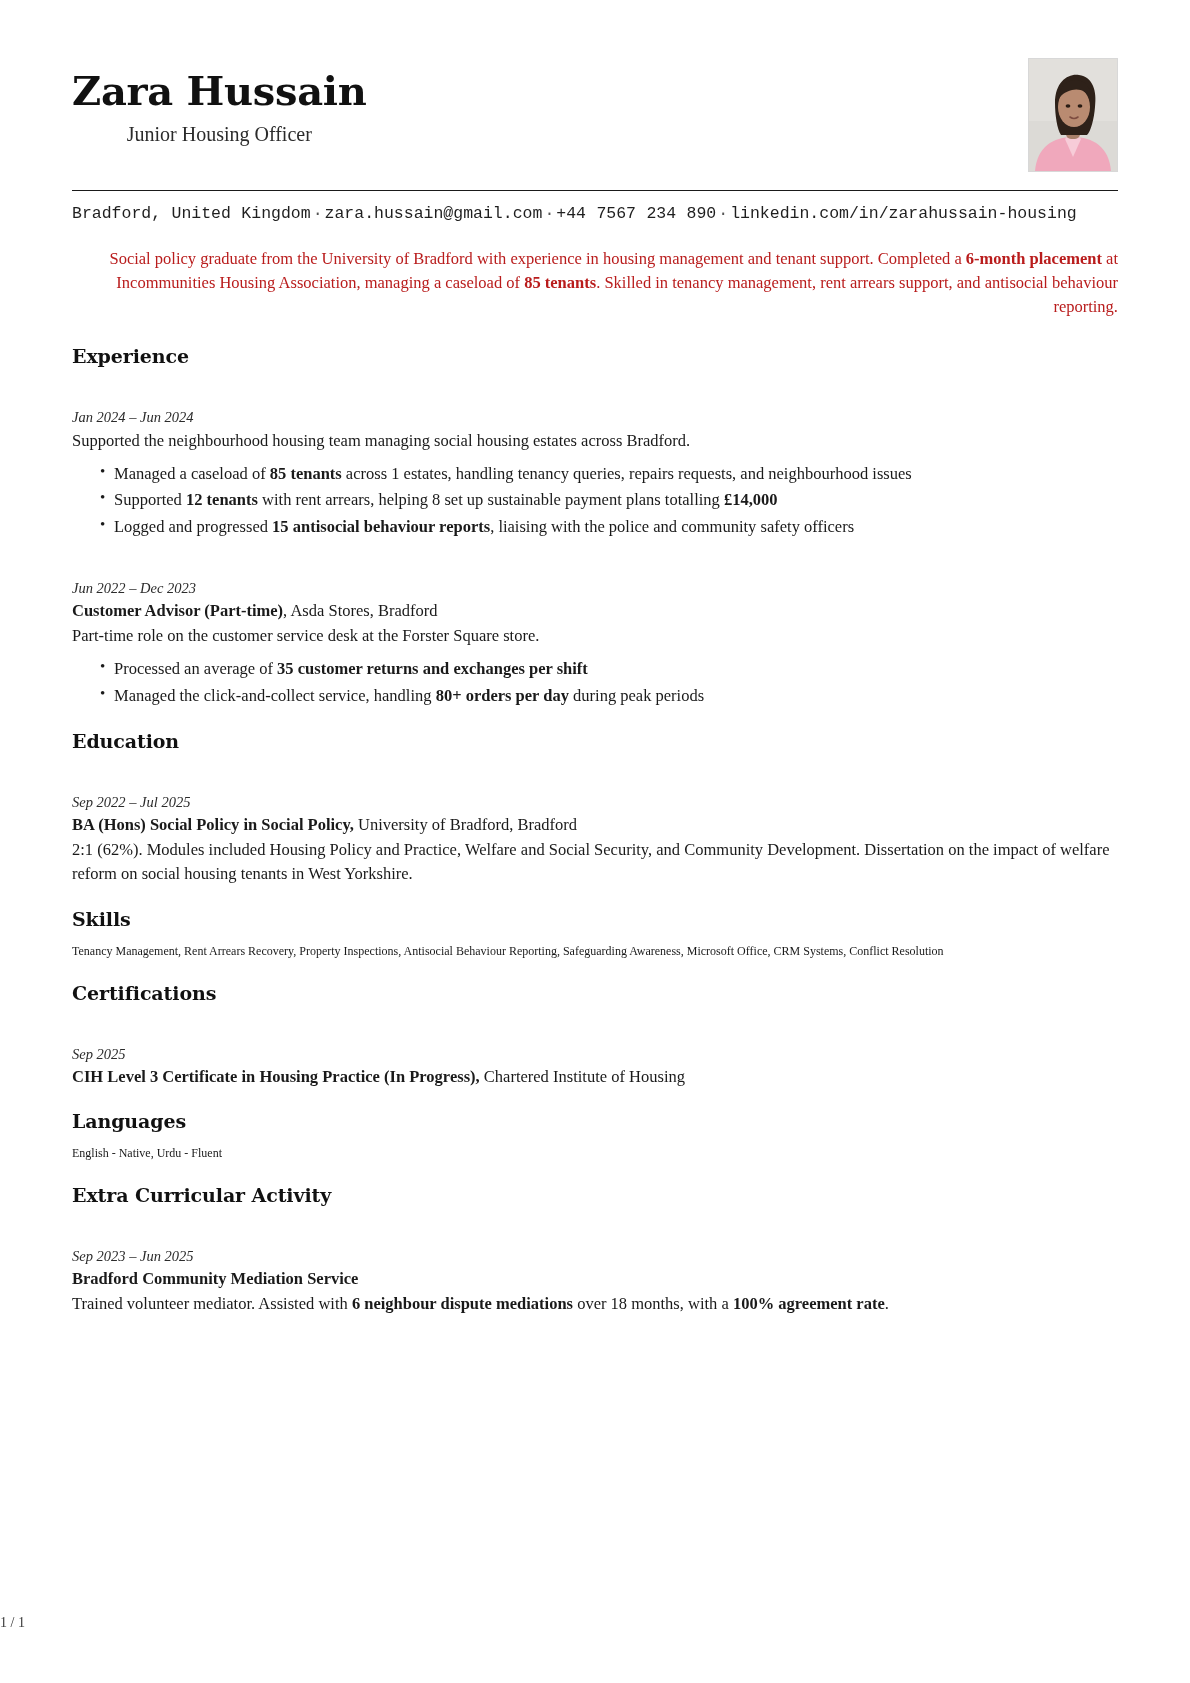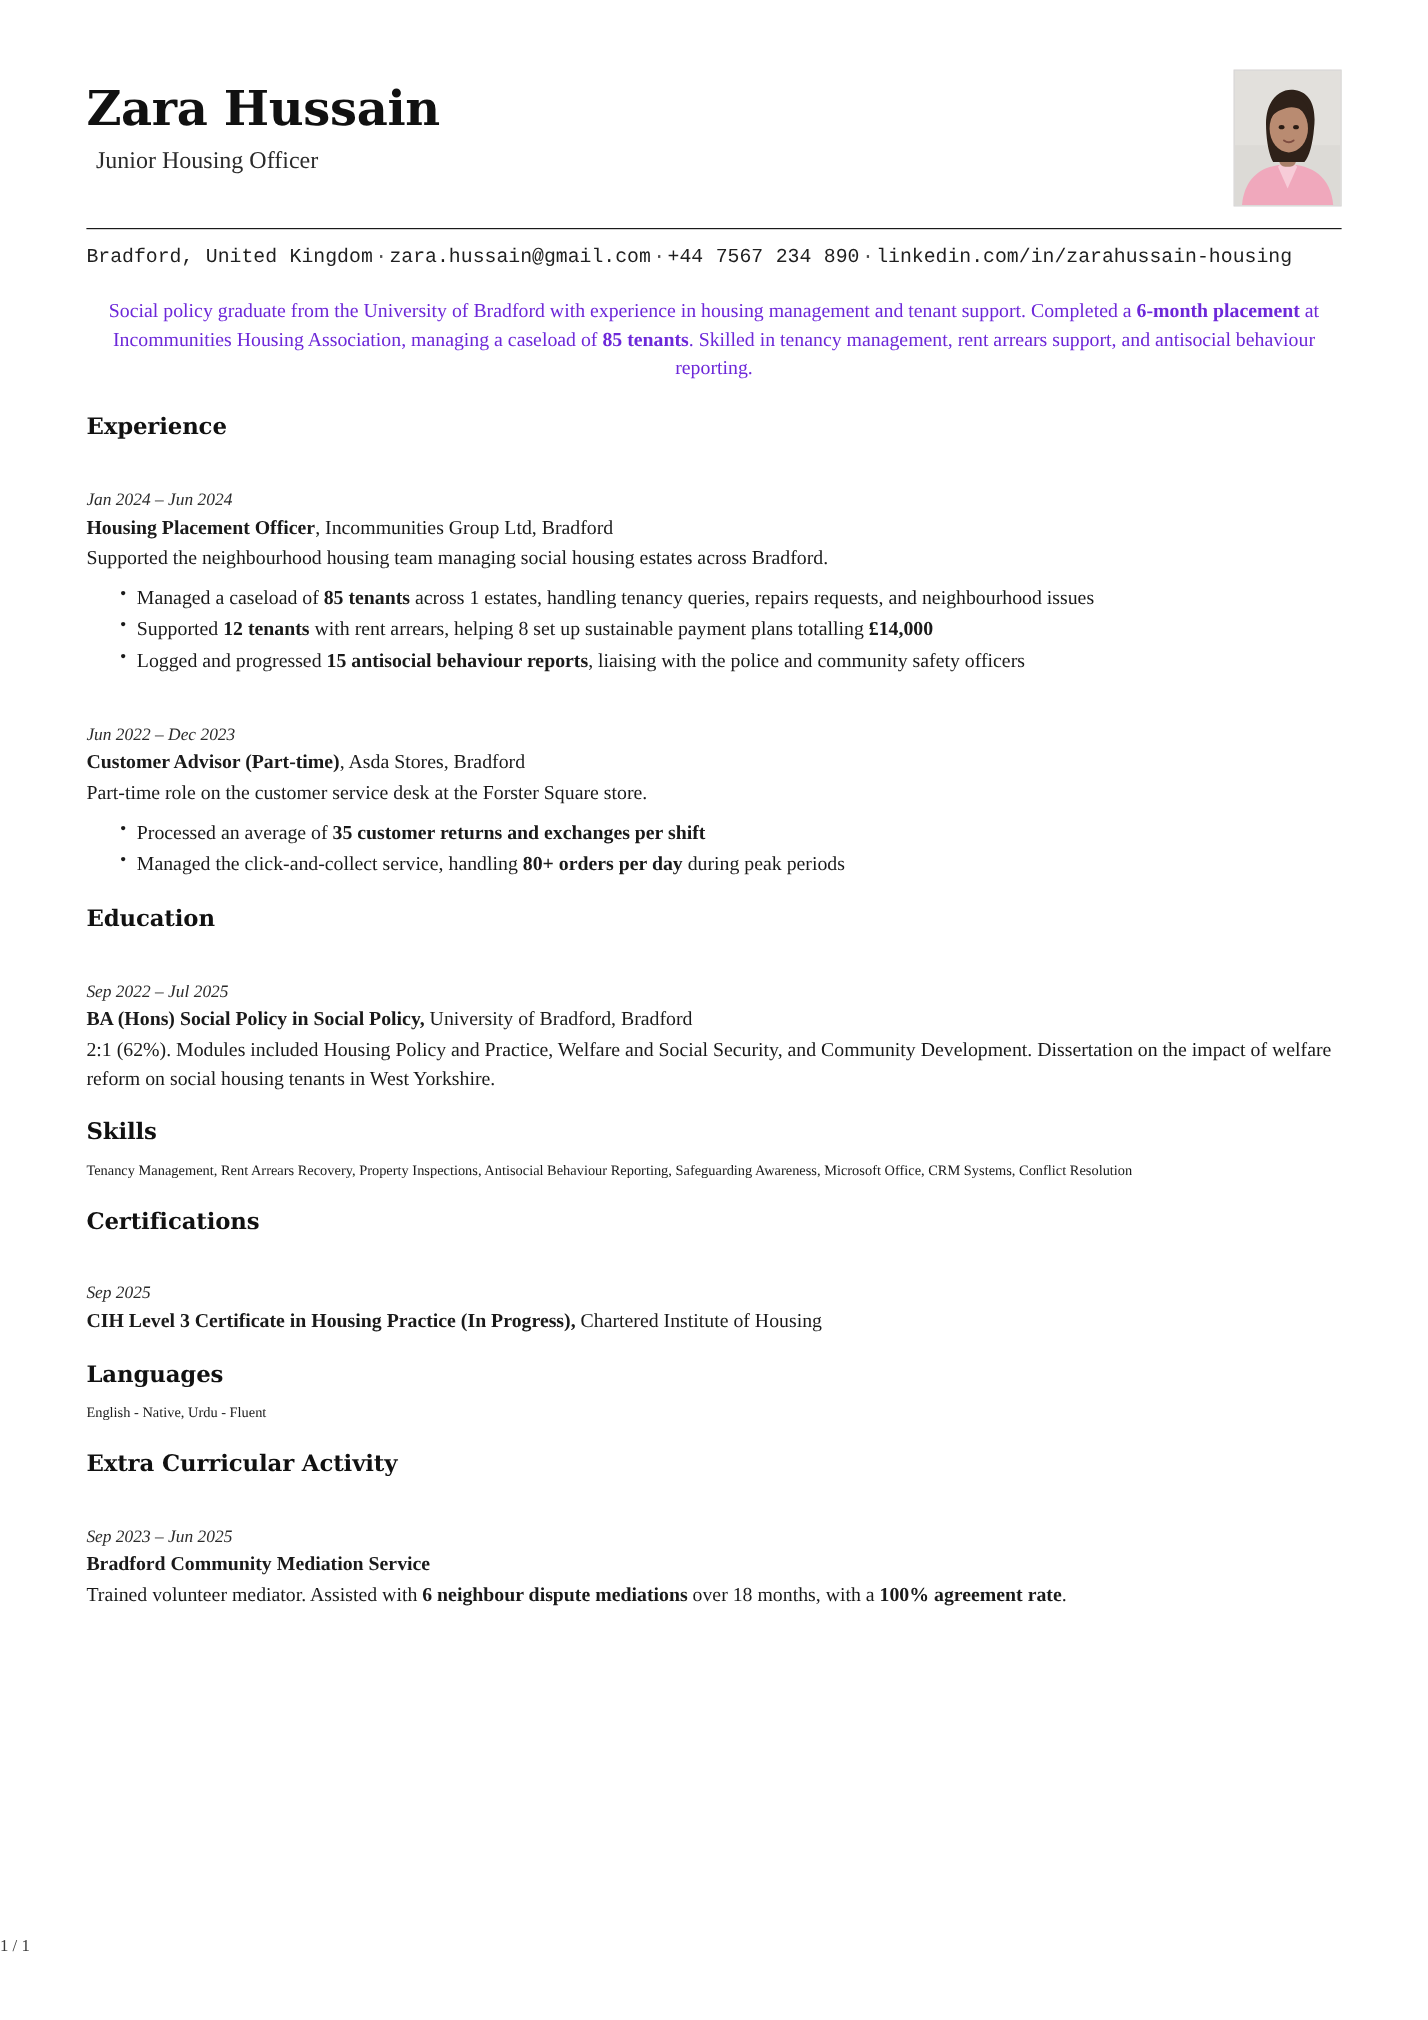--- a/index.html
+++ b/index.html
@@ -23,20 +23,21 @@
   }
 
   
   .header {
     display: flex;
     align-items: flex-start;
     justify-content: space-between;
   }
   .header-left {
     padding-top: 12px;
+    text-align: center;
   }
   .name {
     font-family: "DejaVu Serif", "Liberation Serif", serif;
     font-weight: bold;
     font-size: 40px;
     line-height: 1.05;
     letter-spacing: -0.3px;
     margin: 0 0 10px 0;
     color: #111111;
   }
@@ -75,22 +76,22 @@
   .contact .sep {
     color: #555;
     padding: 0 2px;
   }
 
   
   .summary {
     font-size: 16.5px;
     line-height: 1.45;
     margin: 14px 0 26px 0;
-    text-align: center;
-    color: #6d28d9;
+    text-align: right;
+    color: #b91c1c;
   }
 
   h2.section-title {
     font-family: "DejaVu Serif", "Liberation Serif", serif;
     font-weight: bold;
     font-size: 19px;
     line-height: 1.2;
     margin: 0 0 12px 0;
     color: #111111;
     letter-spacing: -0.1px;
@@ -206,21 +207,20 @@
 
   <p class="summary">
     <span>Social policy graduate from the University of Bradford with experience in housing management and tenant support. Completed a </span><b>6-month placement</b><span> at Incommunities Housing Association, managing a caseload of </span><b>85 tenants</b><span>. Skilled in tenancy management, rent arrears support, and antisocial behaviour reporting.</span>
   </p>
 
   <div class="section">
     <h2 class="section-title">Experience</h2>
 
     <div class="entry">
       <p class="entry-date">Jan 2024 – Jun 2024</p>
-      <p class="entry-head"><b>Housing Placement Officer</b><span>, Incommunities Group Ltd, Bradford</span></p>
       <p class="entry-desc">Supported the neighbourhood housing team managing social housing estates across Bradford.</p>
       <ul class="bullets">
         <li><span>Managed a caseload of </span><b>85 tenants</b><span> across 1 estates, handling tenancy queries, repairs requests, and neighbourhood issues</span></li>
         <li><span>Supported </span><b>12 tenants</b><span> with rent arrears, helping 8 set up sustainable payment plans totalling </span><b>£14,000</b></li>
         <li><span>Logged and progressed </span><b>15 antisocial behaviour reports</b><span>, liaising with the police and community safety officers</span></li>
       </ul>
     </div>
 
     <div class="entry">
       <p class="entry-date">Jun 2022 – Dec 2023</p>

